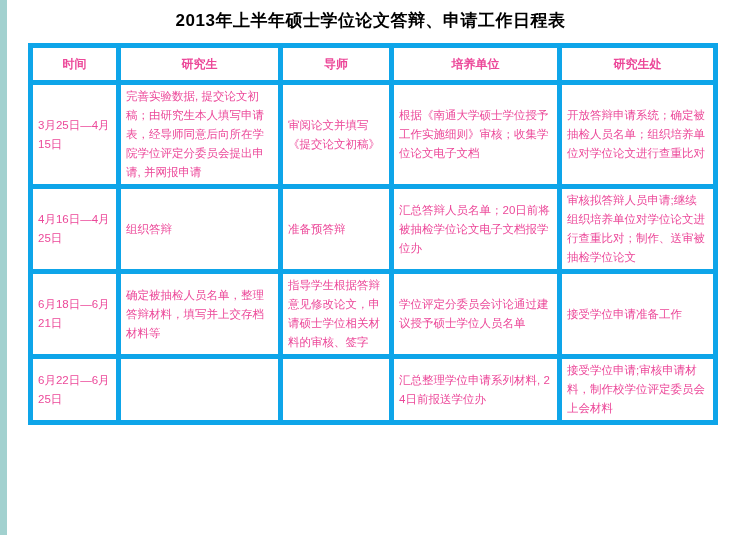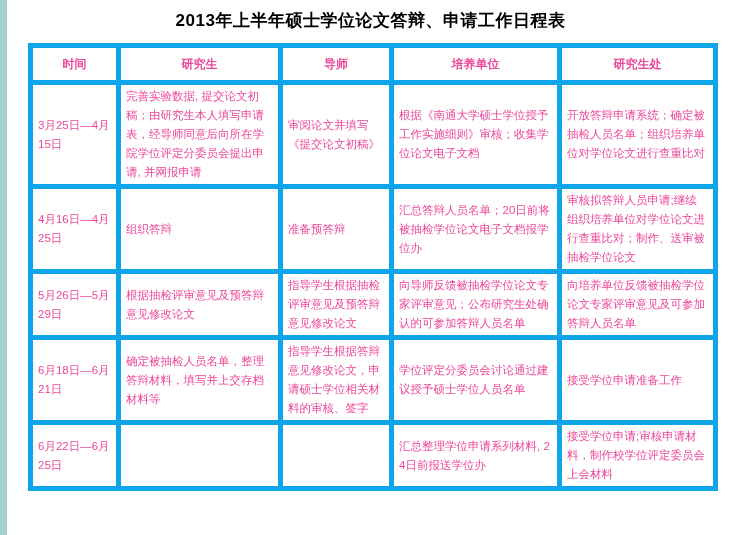--- a/index.html
+++ b/index.html
@@ -100,27 +100,20 @@
         <td>根据《南通大学硕士学位授予工作实施细则》审核；收集学位论文电子文档</td>
         <td>开放答辩申请系统；确定被抽检人员名单；组织培养单位对学位论文进行查重比对</td>
       </tr>
       <tr class="r2">
         <td>4月16日—4月25日</td>
         <td>组织答辩</td>
         <td>准备预答辩</td>
         <td>汇总答辩人员名单；20日前将被抽检学位论文电子文档报学位办</td>
         <td>审核拟答辩人员申请;继续组织培养单位对学位论文进行查重比对；制作、送审被抽检学位论文</td>
       </tr>
-      <tr class="r4">
-        <td>5月26日—5月29日</td>
-        <td>根据抽检评审意见及预答辩意见修改论文</td>
-        <td>指导学生根据抽检评审意见及预答辩意见修改论文</td>
-        <td>向导师反馈被抽检学位论文专家评审意见；公布研究生处确认的可参加答辩人员名单</td>
-        <td>向培养单位反馈被抽检学位论文专家评审意见及可参加答辩人员名单</td>
-      </tr>
       <tr class="r6">
         <td>6月18日—6月21日</td>
         <td>确定被抽检人员名单，整理答辩材料，填写并上交存档材料等</td>
         <td>指导学生根据答辩意见修改论文，申请硕士学位相关材料的审核、签字</td>
         <td>学位评定分委员会讨论通过建议授予硕士学位人员名单</td>
         <td>接受学位申请准备工作</td>
       </tr>
       <tr class="r7">
         <td>6月22日—6月25日</td>
         <td></td>

